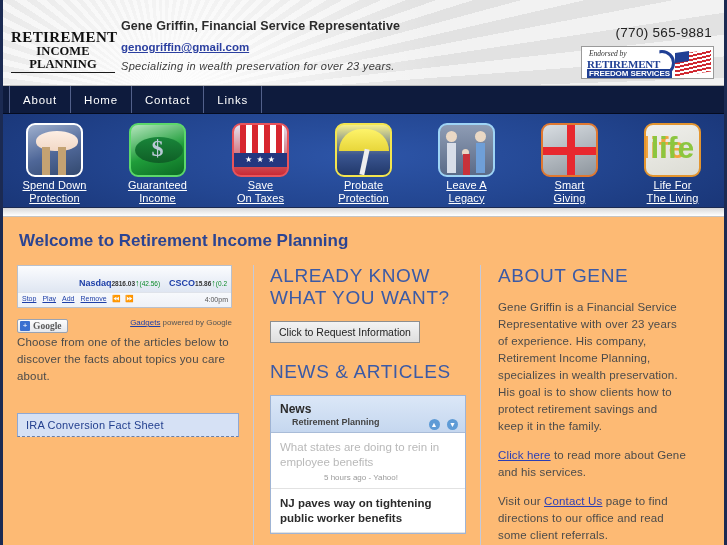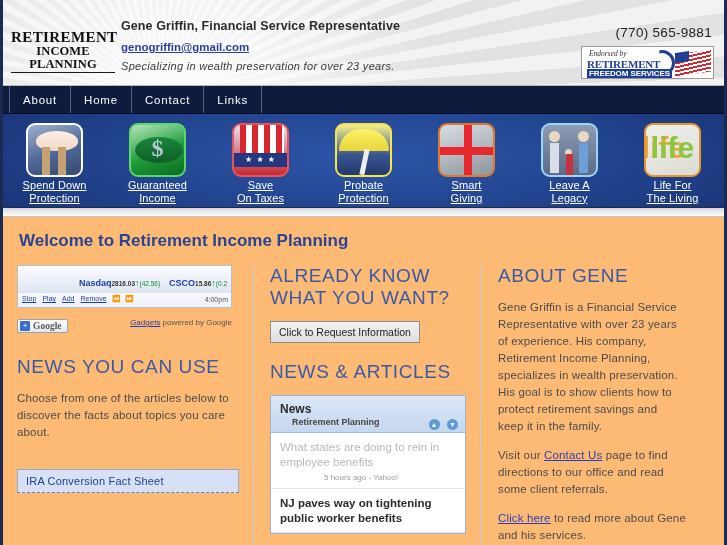--- a/index.html
+++ b/index.html
@@ -480,31 +480,31 @@
       </div>
     </div>
     <div class="tile">
       <div class="art a4"></div>
       <div class="cap">
         <span>Probate</span><br>
         <span>Protection</span>
       </div>
     </div>
     <div class="tile">
+      <div class="art a5"></div>
+      <div class="cap">
+        <span>Leave A</span><br>
+        <span>Legacy</span>
+      </div>
+    </div>
+    <div class="tile">
       <div class="art a6"></div>
       <div class="cap">
         <span>Smart</span><br>
         <span>Giving</span>
-      </div>
-    </div>
-    <div class="tile">
-      <div class="art a5"></div>
-      <div class="cap">
-        <span>Leave A</span><br>
-        <span>Legacy</span>
       </div>
     </div>
     <div class="tile">
       <div class="art a7"></div>
       <div class="cap">
         <span>Life For</span><br>
         <span>The Living</span>
       </div>
     </div>
   </div>
@@ -529,21 +529,20 @@
         </div>
 
         <div class="gfoot">
           <span class="gbtn">
             <span class="gi">+</span>
             <span class="gl">Google</span>
           </span>
           <span class="pw"><a>Gadgets</a><span> powered by Google</span></span>
         </div>
 
-        <h2 class="sec" style="margin-top:22px;">NEWS YOU CAN USE</h2>
         <div class="body-txt">Choose from one of the articles below to discover the facts about topics you care about.</div>
         <div class="article-item">IRA Conversion Fact Sheet</div>
       </div>
 
       <div class="col-mid">
         <h2 class="sec">
           <span>ALREADY KNOW</span><br>
           <span>WHAT YOU WANT?</span>
         </h2>
         <div class="req-btn">Click to Request Information</div>
@@ -566,20 +565,20 @@
           <div class="news-item">
             <div class="ht">NJ paves way on tightening public worker benefits</div>
           </div>
         </div>
       </div>
 
       <div class="col-right">
         <h2 class="sec">ABOUT GENE</h2>
         <div class="body-txt">
           <p>Gene Griffin is a Financial Service Representative with over 23 years of experience. His company, Retirement Income Planning, specializes in wealth preservation. His goal is to show clients how to protect retirement savings and keep it in the family.</p>
+          <p><a>Click here</a><span> to read more about Gene and his services.</span></p>
           <p><span>Visit our </span><a>Contact Us</a><span> page to find directions to our office and read some client referrals.</span></p>
-          <p><a>Click here</a><span> to read more about Gene and his services.</span></p>
         </div>
       </div>
 
     </div>
   </div>
 </div>
 
 </body></html>

